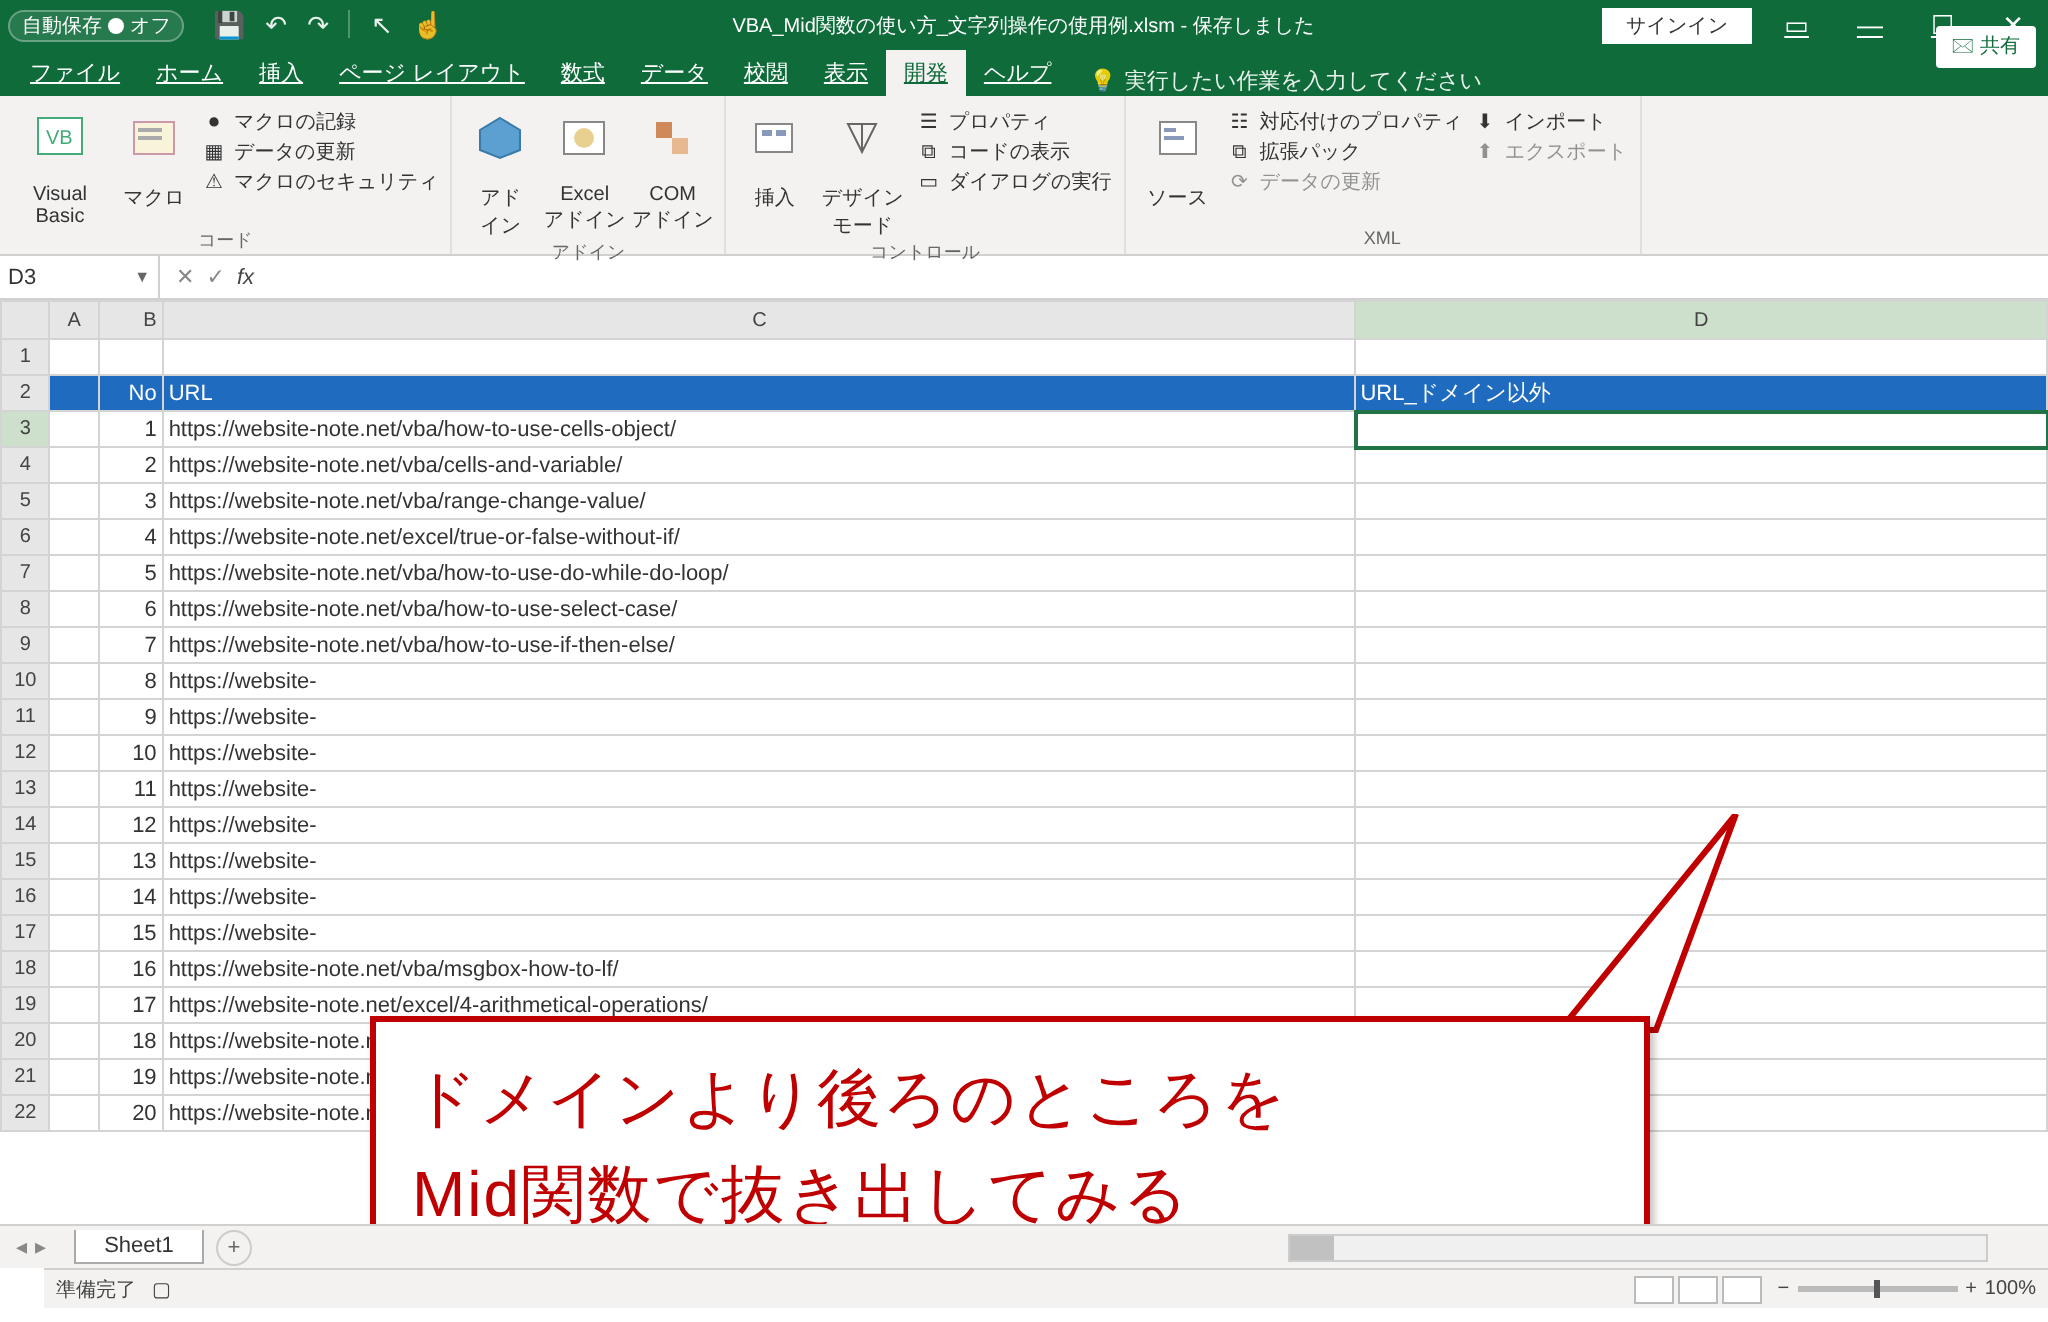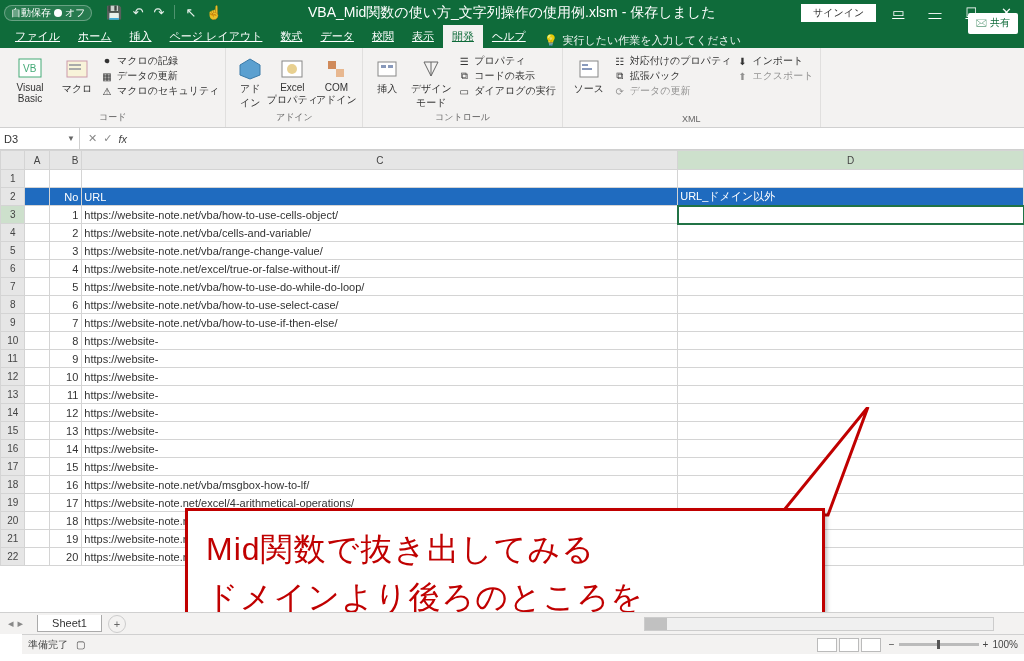--- a/index.html
+++ b/index.html
@@ -6,39 +6,39 @@
 body { background: #fff; width: 1024px; height: 661px; overflow: hidden; font-size: 11px; color: #333; position: relative; }
 
 
 .titlebar { background: #0f6b3a; height: 25px; display: flex; align-items: center; color: #fff; padding: 0 4px; }
 .titlebar .left { display: flex; align-items: center; gap: 6px; }
 .autosave { font-size: 10px; background: rgba(255,255,255,0.1); border: 1px solid rgba(255,255,255,0.3); border-radius: 10px; padding: 0 6px; display: flex; align-items: center; gap: 3px; }
 .autosave .toggle { width: 8px; height: 8px; border-radius: 50%; background: #fff; }
 .qat { display: flex; gap: 10px; margin-left: 8px; }
 .qat span { color: #fff; opacity: 0.9; font-size: 13px; }
 .qat .sep { width: 1px; background: rgba(255,255,255,0.3); height: 14px; }
-.titlebar .center { flex: 1; text-align: center; font-size: 14px; }
+.titlebar .center { flex: 1; text-align: center; font-size: 10px; }
 .titlebar .right { display: flex; align-items: center; gap: 8px; text-decoration: underline; }
 .signin { background: #fff; color: #333; padding: 2px 12px; font-size: 10px; }
 .winbtn { color: #fff; font-size: 13px; padding: 0 8px; }
 
 
 .ribbon-tabs { background: #0f6b3a; height: 23px; display: flex; align-items: flex-end; padding-left: 6px; font-size: 11px; color: #fff; }
 .ribbon-tabs .tab { padding: 4px 9px; cursor: pointer; text-decoration: underline; }
 .ribbon-tabs .tab.active { background: #f3f2f1; color: #0f6b3a; font-weight: 500; }
 .ribbon-tabs .tellme { margin-left: 10px; display: flex; align-items: center; gap: 4px; opacity: 0.9; }
 .ribbon-tabs .spacer { flex: 1; }
 .share { background: #fff; color: #0f6b3a; padding: 2px 8px; margin-right: 6px; margin-bottom: 14px; font-size: 10px; border-radius: 2px; }
 
 
 .ribbon { background: #f3f2f1; height: 80px; border-bottom: 1px solid #d0d0d0; display: flex; }
 .group { border-right: 1px solid #e0dfde; display: flex; flex-direction: column; padding: 2px 6px; }
 .group-content { flex: 1; display: flex; align-items: flex-start; gap: 4px; padding-top: 2px; }
 .group-label { text-align: center; font-size: 9px; color: #666; padding-bottom: 1px; }
-.big-btn { display: flex; flex-direction: column; align-items: center; justify-content: center; width: 48px; font-size: 10px; text-align: center; gap: 0; cursor: pointer; padding-top: 4px; }
+.big-btn { display: flex; flex-direction: column; align-items: center; justify-content: center; width: 48px; font-size: 10px; text-align: center; gap: 10px; cursor: pointer; padding-top: 4px; }
 .big-btn .icon { width: 26px; height: 26px; display: flex; align-items: center; justify-content: center; }
 .small-list { display: flex; flex-direction: column; gap: 1px; font-size: 10px; padding-top: 2px; }
 .small-item { display: flex; align-items: center; gap: 3px; cursor: pointer; white-space: nowrap; }
 .small-item .si { width: 14px; height: 14px; display: inline-flex; align-items: center; justify-content: center; }
 
 
 .formula-bar { height: 22px; border-bottom: 1px solid #d0d0d0; display: flex; align-items: center; background: #fff; }
 .name-box { width: 80px; border-right: 1px solid #d0d0d0; height: 100%; display: flex; align-items: center; padding: 0 4px; font-size: 11px; }
 .name-box .dd { margin-left: auto; color: #666; font-size: 8px; }
 .fx-btns { display: flex; align-items: center; gap: 6px; padding: 0 8px; color: #888; font-size: 11px; }
@@ -186,21 +186,21 @@
 イン</span>
       </div>
       <div class="big-btn" style="width:40px">
         <span class="icon">
             <svg width="24" height="24">
               <rect x="2" y="4" width="20" height="16" fill="#fff" stroke="#888"></rect>
               <circle cx="12" cy="12" r="5" fill="#e8d090"></circle>
             </svg>
           </span>
         <span style="white-space:pre">Excel
-プロパティ</span>
+アドイン</span>
       </div>
       <div class="big-btn" style="width:40px">
         <span class="icon">
             <svg width="24" height="24">
               <rect x="4" y="4" width="8" height="8" fill="#d08a5a"></rect>
               <rect x="12" y="12" width="8" height="8" fill="#e8b890"></rect>
             </svg>
           </span>
         <span style="white-space:pre">COM
 アドイン</span>
@@ -471,22 +471,22 @@
         </tr>
       </tbody>
   </table>
 
   <svg class="pointer" width="90" height="110">
     <polygon points="88,0 0,108 48,108" fill="#fff" stroke="#c00000" stroke-width="3"></polygon>
   </svg>
 
   <div class="callout">
     <div class="txt">
+      <div>ドメインより後ろのところを</div>
       <div>Mid関数で抜き出してみる</div>
-      <div>ドメインより後ろのところを</div>
     </div>
   </div>
 </div>
 
 <div class="sheet-bar">
   <div class="sheet-nav">
     <span>◂</span>
     <span>▸</span>
   </div>
   <div class="sheet-tab">Sheet1</div>

